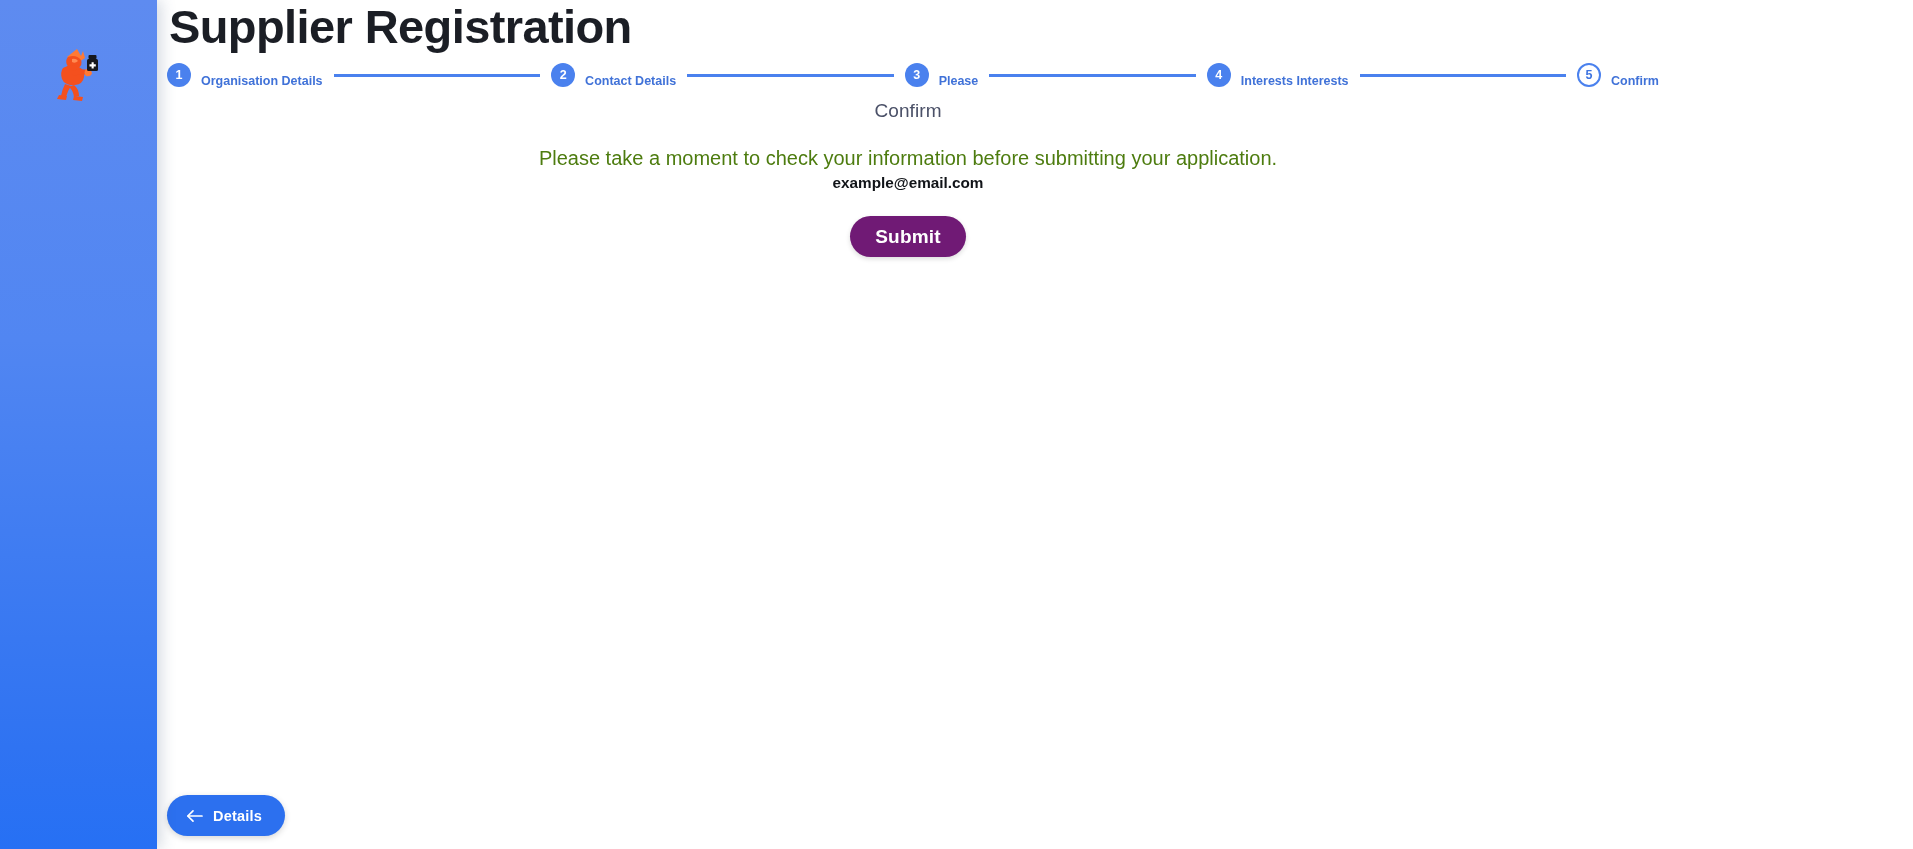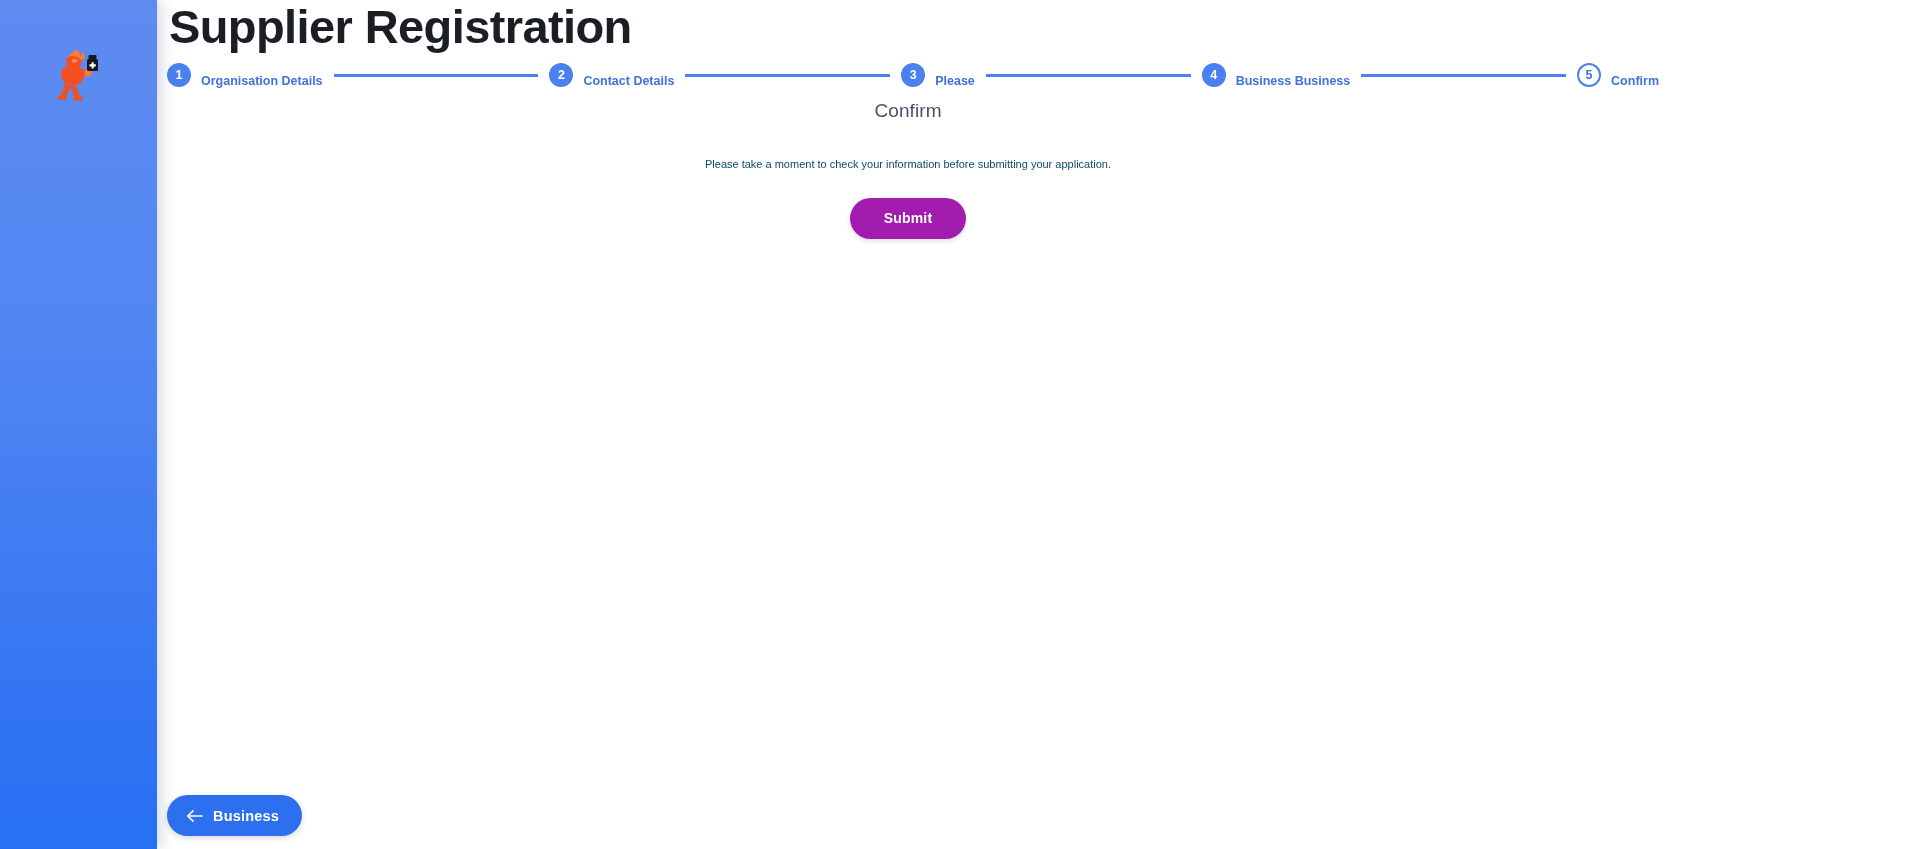--- a/index.html
+++ b/index.html
@@ -106,48 +106,48 @@
     text-align:center;
   }
   .confirm-heading {
     font-size:19px;
     font-weight:400;
     color:#4b5168;
     line-height:26px;
     letter-spacing:.1px;
   }
   .confirm-body {
-    margin-top:28px;
-    font-size:11px;
+    margin-top:22px;
+    font-size:20px;
     line-height:24.5px;
-    color:#0c4a6e;
+    color:#4d7c0f;
     font-weight:400;
   }
   .confirm-email {
     margin-top:0px;
     font-size:15.3px;
     line-height:24.5px;
     font-weight:700;
     color:#111418;
   }
   .submit-wrap {
     margin-top:21px;
   }
   .submit-button {
     display:inline-flex;
     align-items:center;
     justify-content:center;
     width:116px;
     height:41px;
     border:none;
     border-radius:21px;
-    background:#a21caf;
+    background:#701a75;
     color:#ffffff;
     font-family:"Liberation Sans", sans-serif;
-    font-size:14px;
+    font-size:19px;
     font-weight:700;
     letter-spacing:.2px;
     cursor:pointer;
     box-shadow:0 2px 5px rgba(0,0,0,.14);
   }
 
   
   .previous-button {
     position:absolute;
     left:10px;
@@ -230,43 +230,44 @@
       <span class="step-line"></span>
 
       <div class="step">
         <span class="step-circle">3</span>
         <span class="step-label">Please</span>
       </div>
       <span class="step-line"></span>
 
       <div class="step">
         <span class="step-circle">4</span>
-        <span class="step-label">Business Business</span>
+        <span class="step-label">Interests Interests</span>
       </div>
       <span class="step-line"></span>
 
       <div class="step current">
         <span class="step-circle">5</span>
         <span class="step-label">Confirm</span>
       </div>
 
     </nav>
 
     <section class="content">
       <div class="confirm-heading">Confirm</div>
       <div class="confirm-body">Please take a moment to check your information before submitting your application.</div>
+      <div class="confirm-email">example@email.com</div>
       <div class="submit-wrap">
         <button class="submit-button">Submit</button>
       </div>
     </section>
 
     <button class="previous-button">
       <span class="arrow-icon">
         <svg viewBox="0 0 17 14" xmlns="http://www.w3.org/2000/svg" aria-hidden="true">
           <path d="M16 7 H2.2" stroke="#ffffff" stroke-width="1.7" stroke-linecap="round" fill="none"></path>
           <path d="M7 1.8 L1.8 7 L7 12.2" stroke="#ffffff" stroke-width="1.7" stroke-linecap="round" stroke-linejoin="round" fill="none"></path>
         </svg>
       </span>
-      <span>Business</span>
+      <span>Details</span>
     </button>
 
   </main>
 </div>
 
 </body></html>

